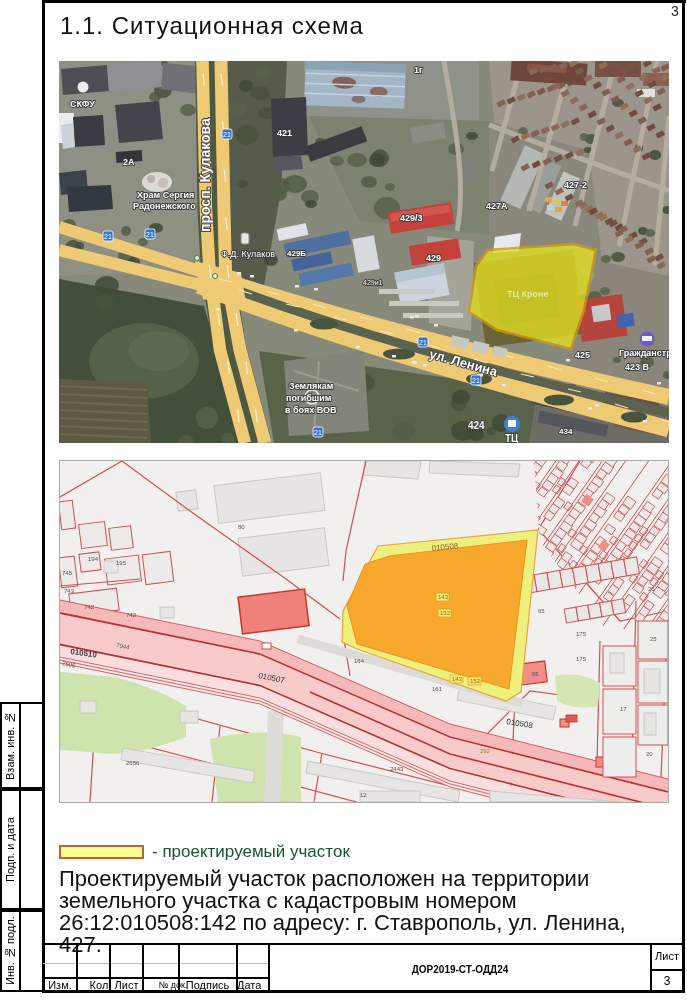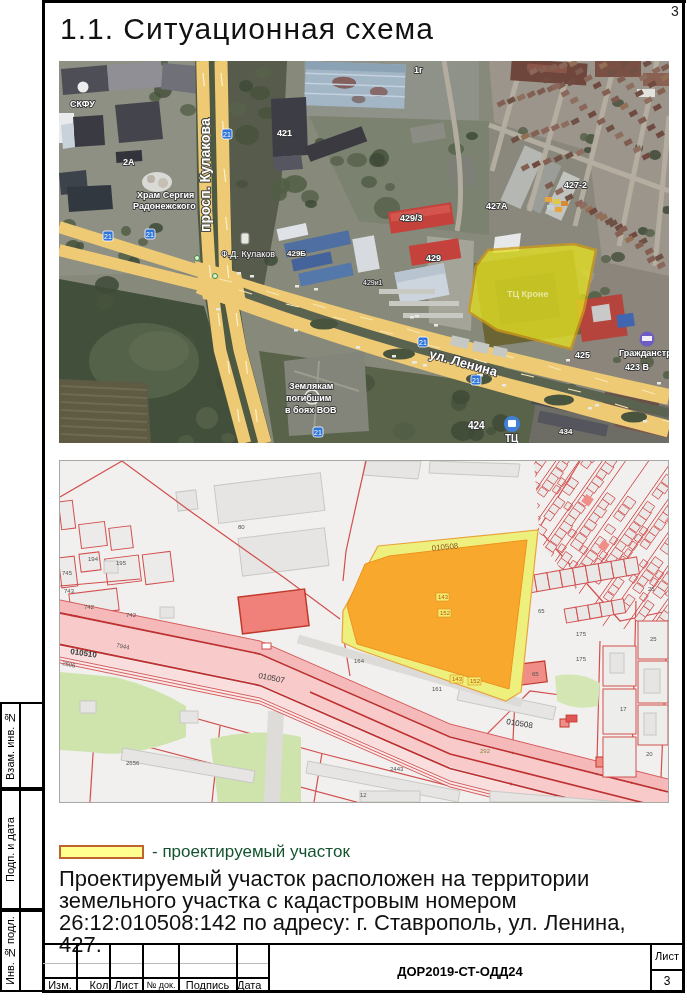--- a/index.html
+++ b/index.html
@@ -12,21 +12,21 @@
 <div class="abs" style="left:42px;top:0;width:644px;height:3px;background:#000;"></div>
 
 <div class="abs" style="left:42px;top:0;width:3px;height:993px;background:#000;"></div>
 
 <div class="abs" style="left:682px;top:0;width:3px;height:993px;background:#000;"></div>
 
 <div class="abs" style="left:42px;top:990px;width:643px;height:3px;background:#000;"></div>
 
 <div class="abs" style="left:671px;top:3px;width:12px;font-size:14px;color:#222;">3</div>
 
-<div class="abs" style="left:60px;top:12px;font-size:30px;letter-spacing:1px;color:#111;">1.1. Ситуационная схема</div>
+<div class="abs" style="left:60px;top:12px;font-size:24px;letter-spacing:1px;color:#111;">1.1. Ситуационная схема</div>
 
 <div class="abs" style="left:0px;top:702px;width:41px;height:83px;border:2px solid #000;border-right:none;"></div>
 <div class="abs" style="left:19px;top:702px;width:2px;height:87px;background:#000;"></div>
 <div class="abs vtext" style="left:2px;top:704px;width:16px;height:83px;font-size:11px;line-height:16px;">Взам. инв. №</div>
 
 <div class="abs" style="left:0px;top:789px;width:41px;height:117px;border:2px solid #000;border-right:none;"></div>
 <div class="abs" style="left:19px;top:789px;width:2px;height:121px;background:#000;"></div>
 <div class="abs vtext" style="left:2px;top:791px;width:16px;height:117px;font-size:11px;line-height:16px;">Подп. и дата</div>
 
 <div class="abs" style="left:0px;top:910px;width:41px;height:78px;border:2px solid #000;border-right:none;"></div>
@@ -949,18 +949,18 @@
 <div class="abs" style="left:142px;top:943px;width:2px;height:49px;background:#000;"></div>
 <div class="abs" style="left:178px;top:943px;width:2px;height:49px;background:#000;"></div>
 <div class="abs" style="left:236px;top:943px;width:2px;height:49px;background:#000;"></div>
 <div class="abs" style="left:268px;top:943px;width:2px;height:49px;background:#000;"></div>
 <div class="abs" style="left:650px;top:943px;width:2px;height:49px;background:#000;"></div>
 <div class="abs" style="left:650px;top:969px;width:34px;height:2px;background:#000;"></div>
 
 <div class="abs" style="left:44px;top:979px;width:32px;text-align:center;font-size:11px;text-decoration:underline;">Изм.</div>
 <div class="abs" style="left:78px;top:979px;width:45px;text-align:center;font-size:11px;">Кол.</div>
 <div class="abs" style="left:111px;top:979px;width:31px;text-align:center;font-size:11px;">Лист</div>
-<div class="abs" style="left:144px;top:980px;width:34px;text-align:center;font-size:9px;">№ док.</div>
+<div class="abs" style="left:156px;top:980px;width:34px;text-align:center;font-size:9px;">№ док.</div>
 <div class="abs" style="left:180px;top:979px;width:55px;text-align:center;font-size:11px;text-decoration:underline;">Подпись</div>
 <div class="abs" style="left:237px;top:979px;width:21px;text-align:center;font-size:11px;">Дата</div>
-<div class="abs" style="left:270px;top:964px;width:380px;text-align:center;font-size:13px;font-weight:bold;">ДОР2019-СТ-ОДД24</div>
+<div class="abs" style="left:270px;top:964px;width:380px;text-align:center;font-size:10px;font-weight:bold;">ДОР2019-СТ-ОДД24</div>
 <div class="abs" style="left:652px;top:950px;width:30px;text-align:center;font-size:11px;">Лист</div>
 <div class="abs" style="left:652px;top:974px;width:30px;text-align:center;font-size:12px;">3</div>
 
 </body></html>

